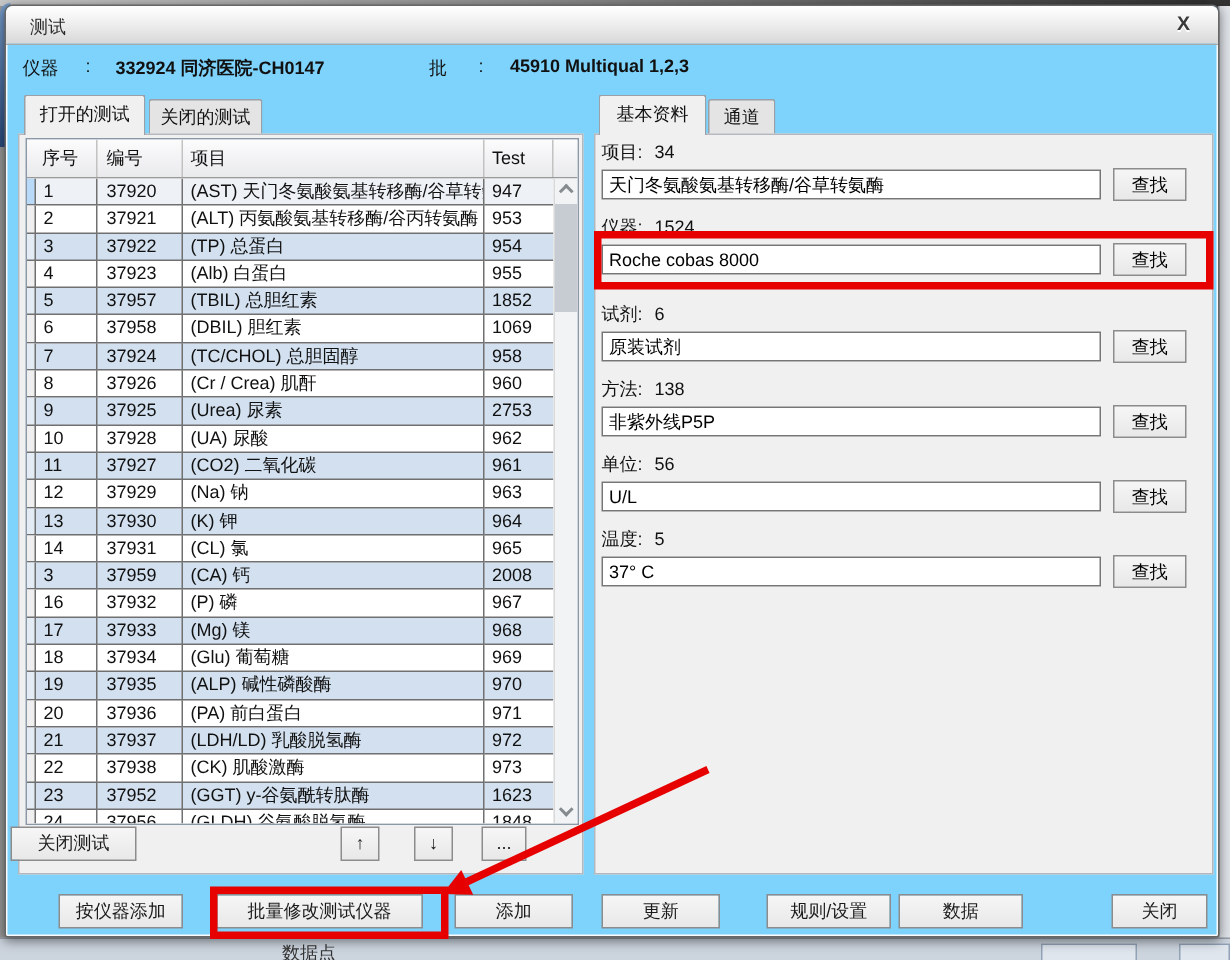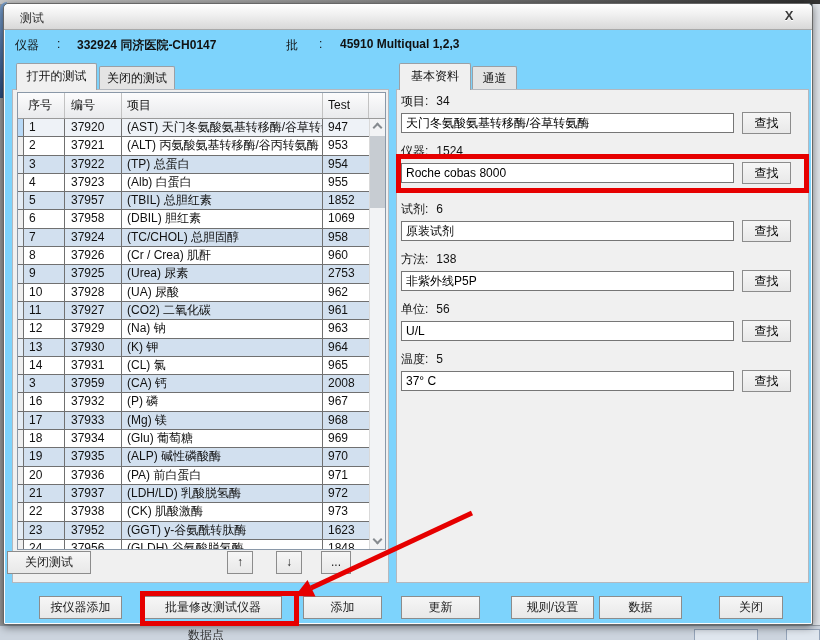--- a/index.html
+++ b/index.html
@@ -341,21 +341,21 @@
       <div class="fld" style="top: 347px;"><span class="fl">温度:</span><span class="fc">5</span><input class="finput" value="37° C" readonly="" style=""><button class="fbtn">查找</button></div>
     </div>
 
   <div id="bottomBtns">
       <div class="btn" style="left: 35px; top: 592px; width: 83px;">按仪器添加</div>
       <div class="btn" style="left: 140px; top: 592px; width: 138px;">批量修改测试仪器</div>
       <div class="btn" style="left: 299px; top: 592px; width: 79px;">添加</div>
       <div class="btn" style="left: 397px; top: 592px; width: 79px;">更新</div>
       <div class="btn" style="left: 495px; top: 592px; width: 83px; margin-left: 12px;">规则/设置</div>
       <div class="btn" style="left: 595px; top: 592px; width: 83px;">数据</div>
-      <div class="btn" style="left: 715px; top: 592px; width: 64px; font-family: Liberation Serif, serif;">关闭</div>
+      <div class="btn" style="left: 737px; top: 592px; width: 64px; font-family: Liberation Serif, serif;">关闭</div>
     </div>
 
   <div class="ann-rect r1"></div>
   <div class="ann-rect r2"></div>
 </div>
 
 <svg id="arrow" width="820" height="640">
   <line x1="472" y1="513" x2="311" y2="588" stroke="#e60000" stroke-width="5"></line>
   <polygon points="295,596 307.5,580 315.5,596.5" fill="#e60000"></polygon>
 </svg>

